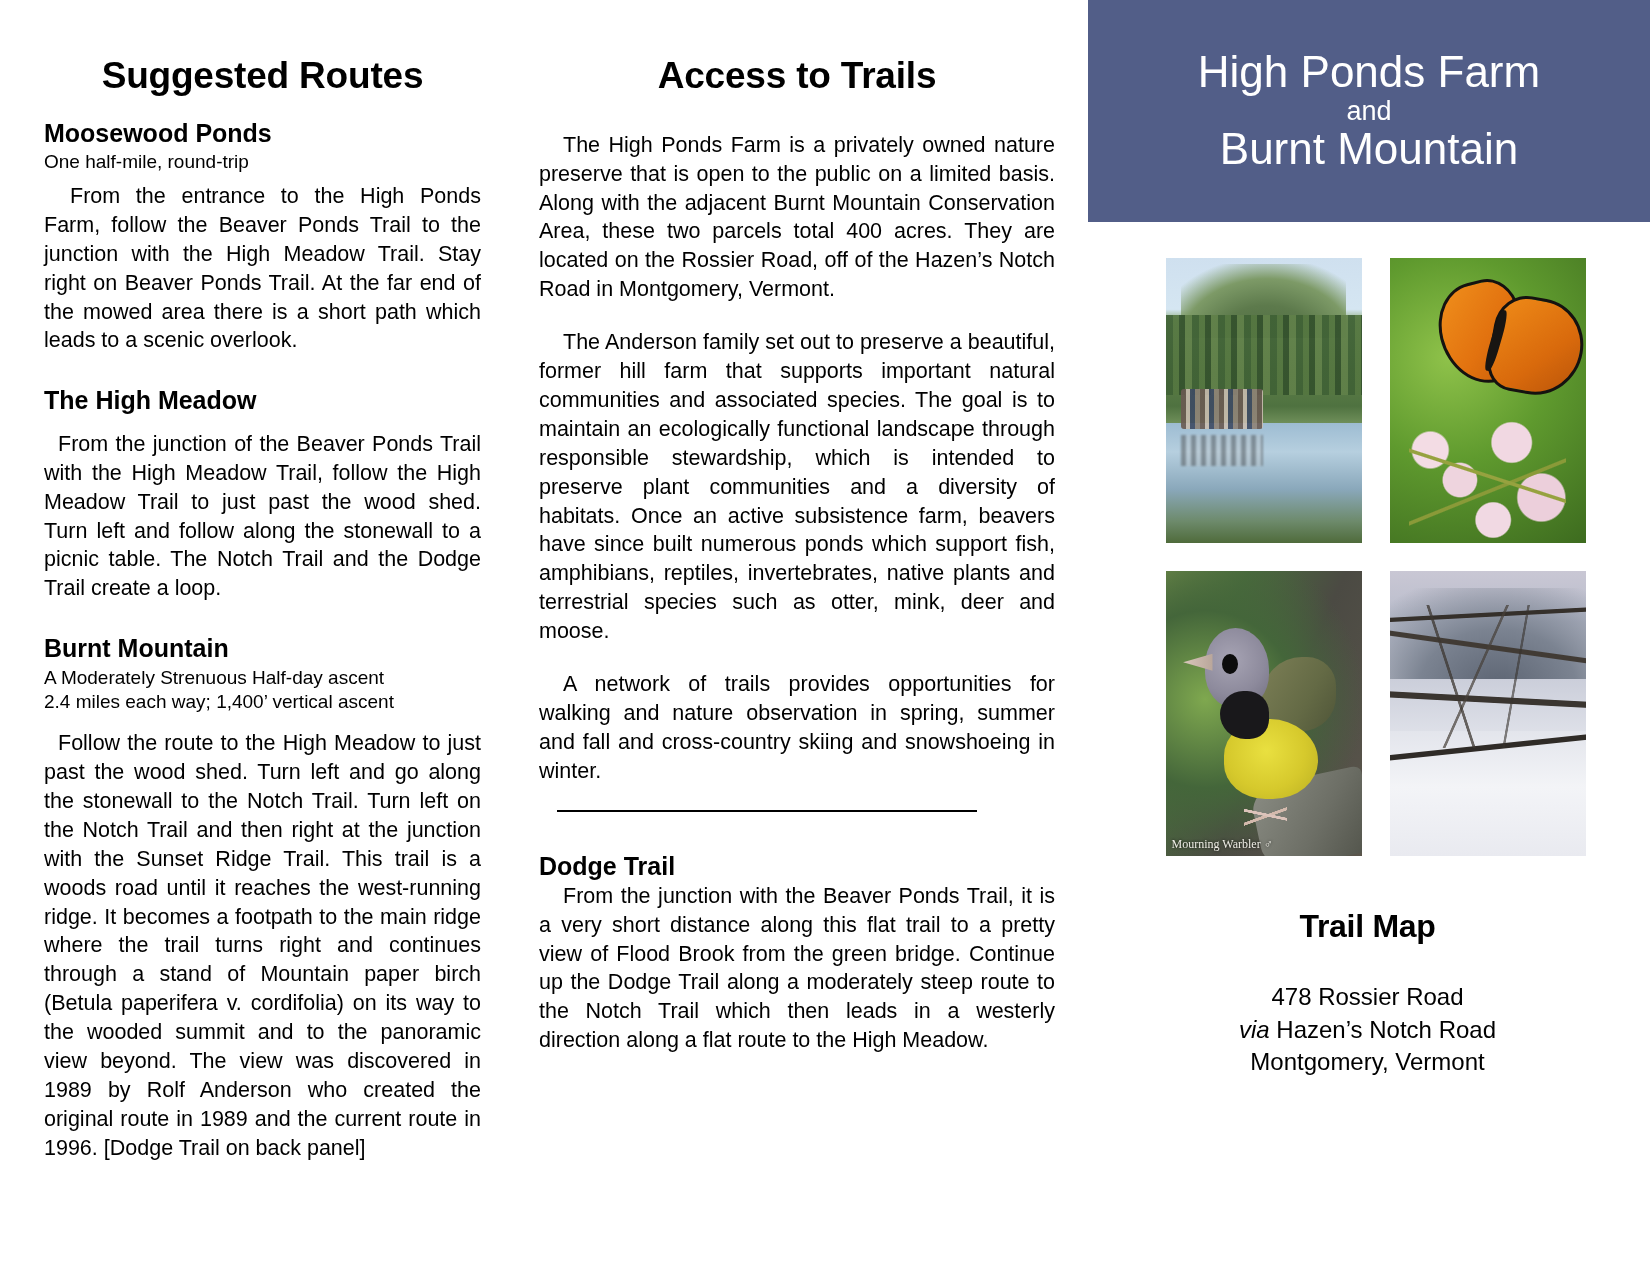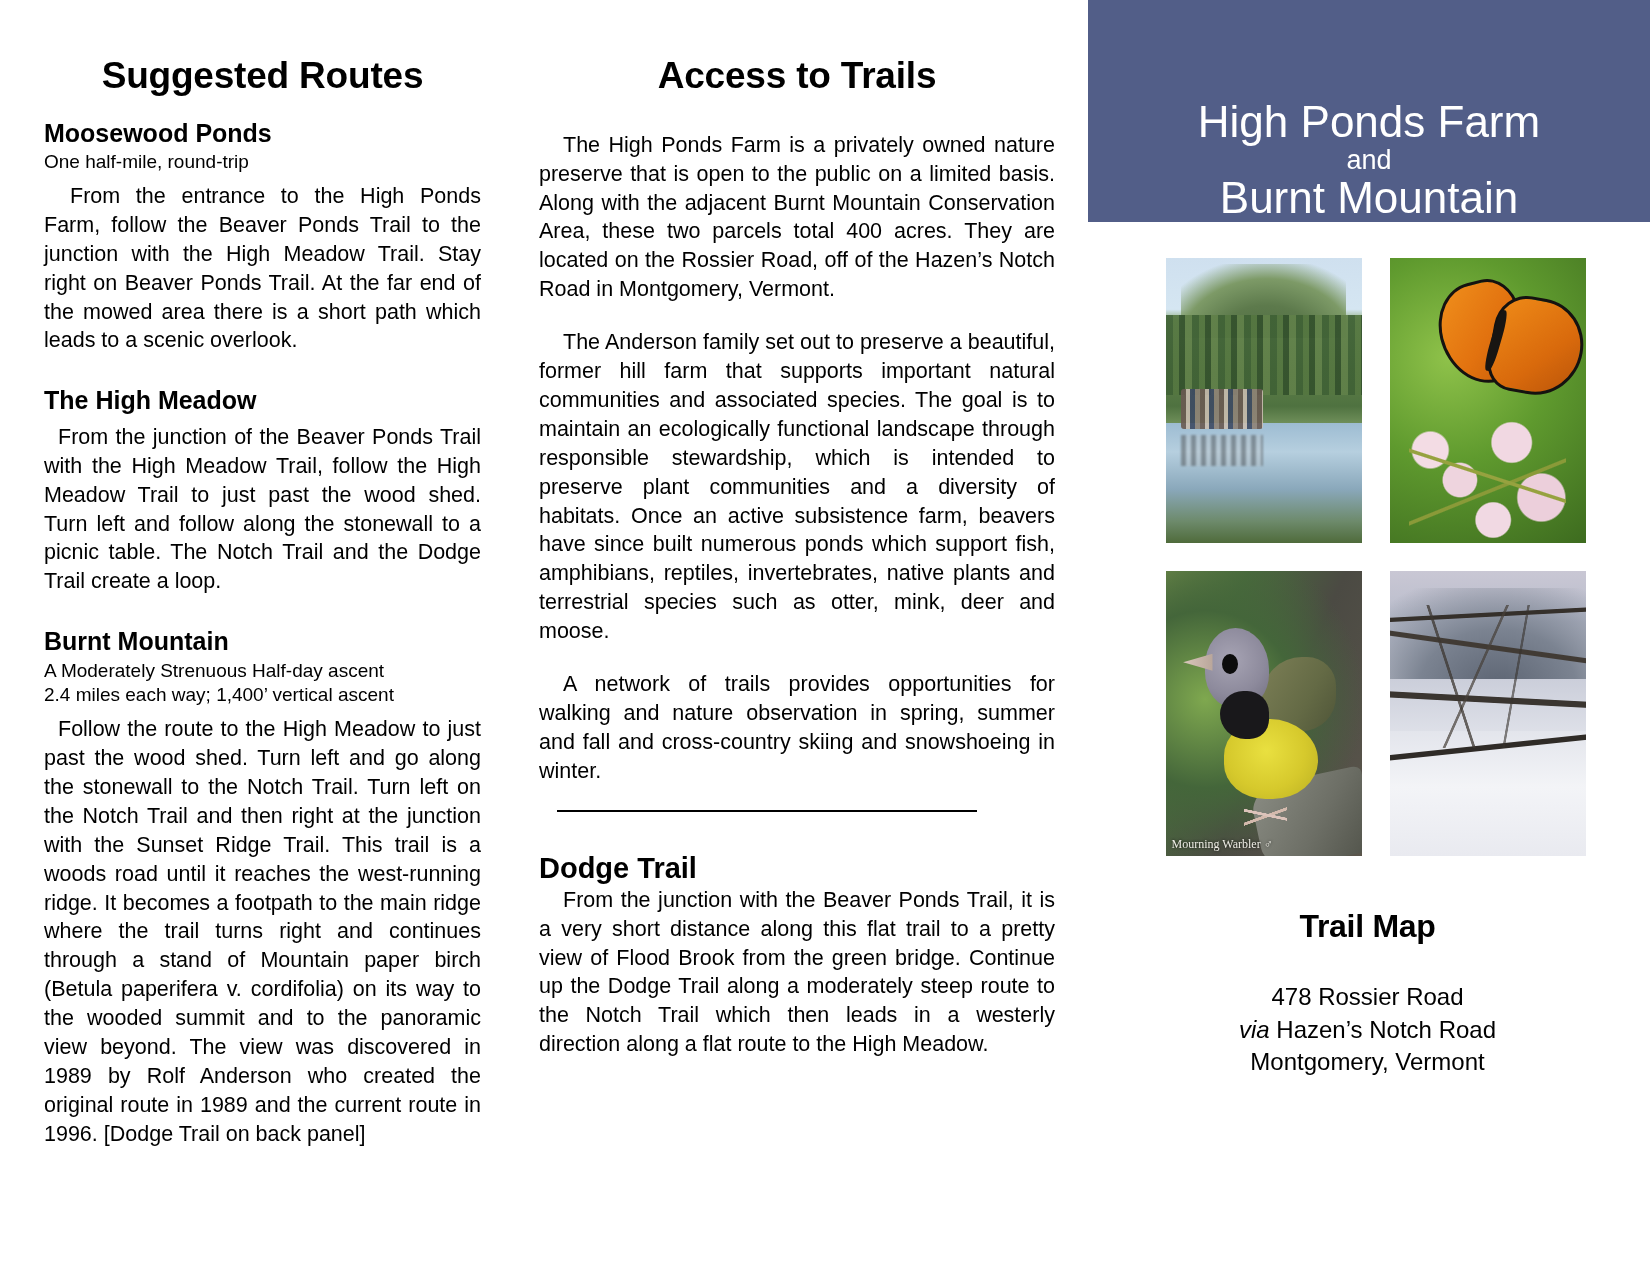--- a/index.html
+++ b/index.html
@@ -66,62 +66,62 @@
     line-height: 1.3;
   }
   .route-para {
     font-size: 21.5px;
     line-height: 1.345;
     text-align: justify;
     margin: 7px 0 0 0;
     text-indent: 26px;
     hyphens: none;
   }
-  .route-para.small-indent { text-indent: 14px; }
+  .route-para.small-indent { text-indent: 14px; margin-top: 14px; }
   .block-gap { height: 31px; }
 
   .body-para {
     font-size: 21.5px;
     line-height: 1.345;
     text-align: justify;
     margin: 16px 0 24px 0;
     text-indent: 24px;
   }
   .body-para:last-child { margin-bottom: 0; }
 
   .divider {
     width: 420px;
     height: 2px;
     background: #000;
     margin: 24px 0 40px 18px;
   }
 
   .dodge-head {
-    font-size: 29px;
+    font-size: 25px;
     font-weight: bold;
     margin: 0 0 1px 0;
   }
   .dodge-para {
     font-size: 21.5px;
     line-height: 1.345;
     text-align: justify;
     margin: 0;
     text-indent: 24px;
   }
 
   
   .cover-header {
     background: #525e88;
     width: 562px;
     height: 222px;
     margin-left: 3px;
     box-sizing: border-box;
     display: flex;
     flex-direction: column;
-    justify-content: flex-end;
+    justify-content: center;
     align-items: center;
     color: #ffffff;
   }
   .cover-line1 {
     font-size: 44px;
     line-height: 1.06;
     white-space: nowrap;
   }
   .cover-and {
     font-size: 27px;

